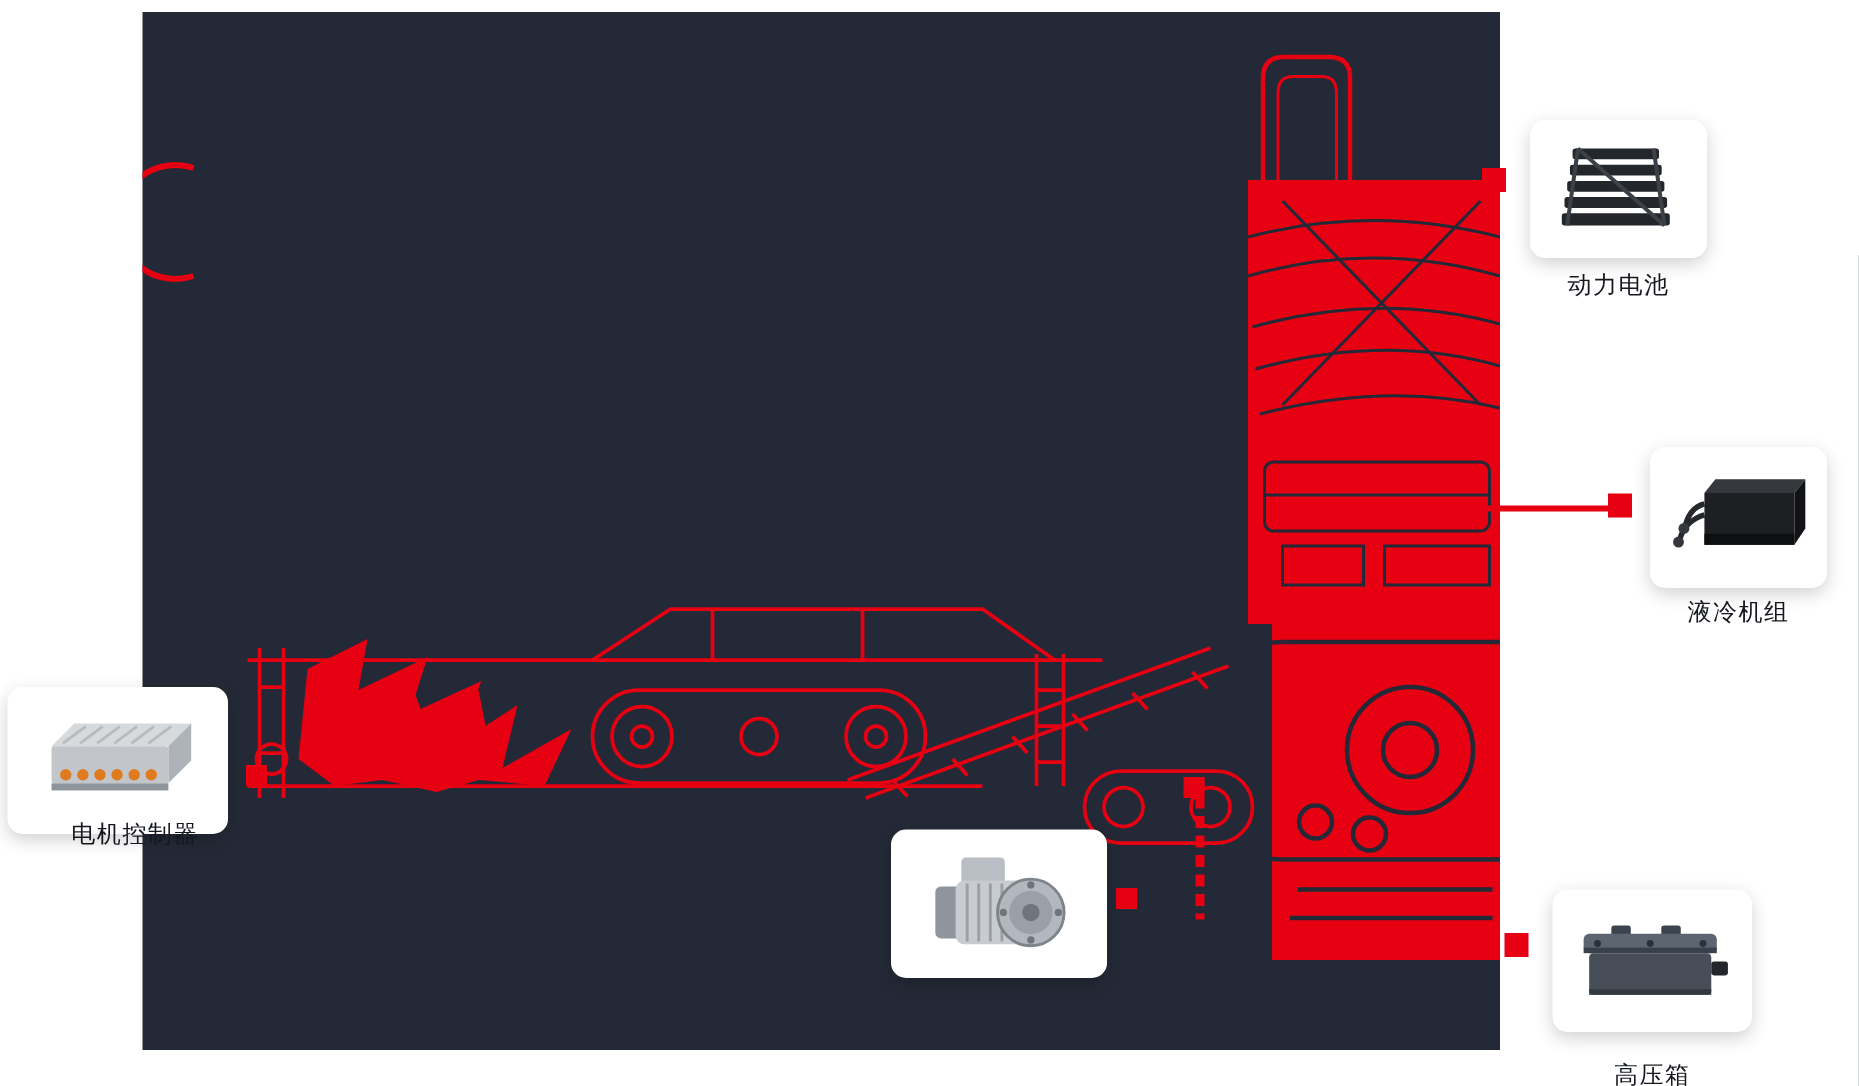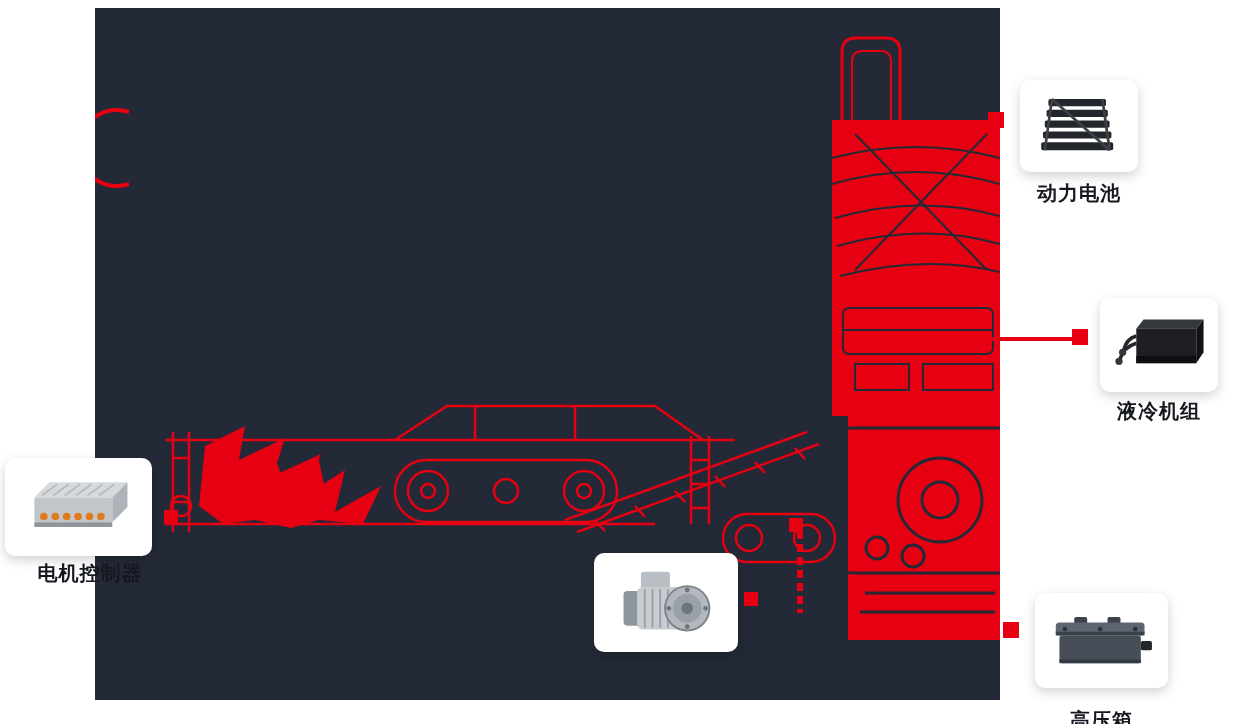--- a/index.html
+++ b/index.html
@@ -3,21 +3,21 @@
 <meta charset="utf-8">
 <style>
   html,body{margin:0;padding:0;background:#ffffff;font-family:"Liberation Sans",sans-serif;}
   .canvas{position:relative;width:1239px;height:724px;background:#ffffff;overflow:hidden;}
   .panel{position:absolute;left:95px;top:8px;width:905px;height:692px;background:#232936;}
   .machine-svg{position:absolute;left:0;top:0;width:905px;height:692px;display:block;}
   .connector{position:absolute;background:#e60012;}
   .card{position:absolute;background:#ffffff;border-radius:10px;box-shadow:0 4px 12px rgba(0,0,0,0.18);
         display:flex;align-items:center;justify-content:center;z-index:5;}
   .card svg{display:block;}
-  .callout-label{position:absolute;font-size:20px;font-weight:bold;color:#15181e;text-align:center;
+  .callout-label{position:absolute;font-size:16px;font-weight:normal;color:#15181e;text-align:center;
         letter-spacing:1px;z-index:6;}
 </style>
 </head>
 <body>
 
 <div class="canvas">
 
   <div class="panel">
     <svg class="machine-svg" viewBox="0 0 905 692">
 
@@ -175,15 +175,15 @@
         <circle cx="28" cy="50" r="4"></circle>
         <circle cx="40" cy="50" r="4"></circle>
         <circle cx="52" cy="50" r="4"></circle>
         <circle cx="64" cy="50" r="4"></circle>
         <circle cx="76" cy="50" r="4"></circle>
         <circle cx="88" cy="50" r="4"></circle>
       </g>
       <rect x="18" y="56" width="82" height="5" fill="#8f959c"></rect>
     </svg>
   </div>
-  <div class="callout-label" style="left:6px;top:560px;width:168px;">电机控制器</div>
+  <div class="callout-label" style="left:6px;top:546px;width:168px;">电机控制器</div>
 
 </div>
 
 </body></html>

